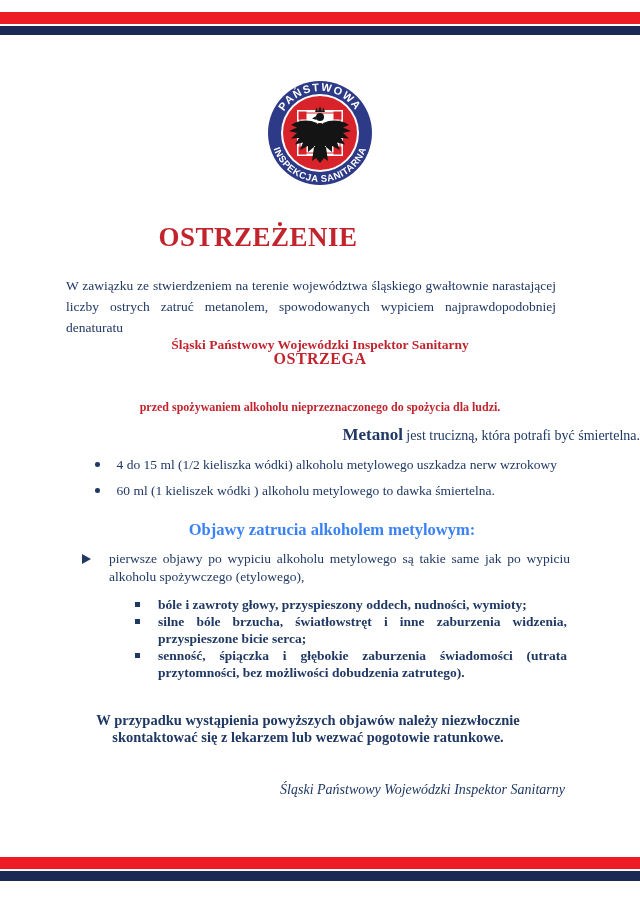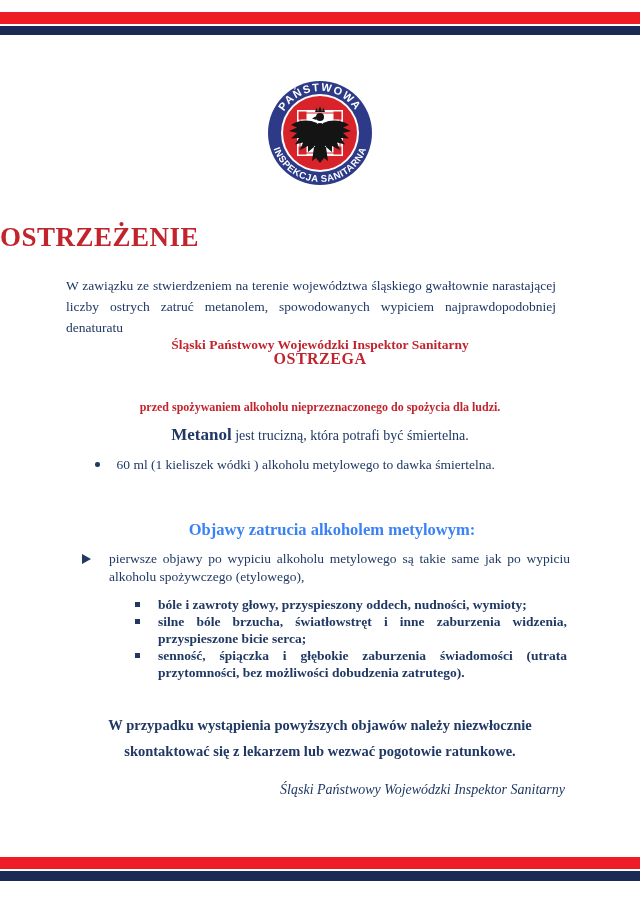--- a/index.html
+++ b/index.html
@@ -11,34 +11,34 @@
   .stripe.red{background:#EE1C25;}
   .stripe.navy{background:#1B2A55;}
   #stripe-top-red{top:12px;height:12px;}
   #stripe-top-navy{top:26px;height:9px;}
   #stripe-bottom-red{top:857px;height:12px;}
   #stripe-bottom-navy{top:871px;height:10px;}
 
   .logo-wrap{position:absolute;top:81px;left:268px;width:104px;height:104px;}
 
   .doc-title{
-    position:absolute;top:222px;left:0;width:516px;text-align:left;
+    position:absolute;top:222px;left:0;width:516px;text-align:center;
     font-size:27px;font-weight:bold;color:#C2242E;letter-spacing:.5px;
   }
   .intro{
     position:absolute;top:261px;left:66px;width:490px;
     font-size:13.5px;line-height:21px;text-align:justify;
   }
   .red-center{position:absolute;left:0;width:640px;text-align:center;color:#C2242E;font-weight:bold;}
   #authority-line{top:337px;font-size:13.5px;}
   #ostrzega-line{top:350px;font-size:16px;letter-spacing:.5px;}
   #warning-line{top:400px;font-size:12px;}
 
   .metanol-line{
-    position:absolute;top:425px;left:0;width:640px;text-align:center;font-size:14px;
+    position:absolute;top:425px;left:0;width:640px;text-align:right;font-size:14px;
   }
   .metanol-line b{font-size:17px;}
 
   ul.doc-list{list-style:none;margin:0;padding:0;}
   ul.doc-list li{display:flex;align-items:flex-start;}
   .li-text{flex:1;}
 
   #dose-list{position:absolute;top:456px;left:95px;width:475px;font-size:13.5px;line-height:17px;}
   #dose-list li{margin-bottom:9px;}
   .dot-marker{
@@ -58,22 +58,22 @@
     width:0;height:0;flex:none;margin:4px 18px 0 0;
     border-left:9px solid #1F3864;border-top:5.5px solid transparent;border-bottom:5.5px solid transparent;
   }
 
   #square-list{position:absolute;top:596px;left:135px;width:432px;font-size:13.5px;line-height:17px;}
   #square-list .li-text{text-align:justify;}
   #square-list li{margin-bottom:0;font-weight:bold;}
   .square-marker{width:5px;height:5px;background:#1F3864;margin:6px 18px 0 0;flex:none;}
 
   .emergency{
-    position:absolute;top:712px;left:75px;width:490px;text-align:center;
-    font-size:14.5px;font-weight:bold;line-height:26px;
+    position:absolute;top:712px;left:63px;width:490px;text-align:center;
+    font-size:14.5px;font-weight:bold;line-height:17px;
   }
   .signature{
     position:absolute;top:782px;left:75px;width:490px;text-align:right;
     font-style:italic;font-size:14px;
   }
   .logo-curved-text{font-family:"Liberation Sans","DejaVu Sans",sans-serif;font-weight:bold;fill:#ffffff;}
 </style>
 </head>
 <body>
 
@@ -123,20 +123,24 @@
   <div class="red-center" id="ostrzega-line">OSTRZEGA</div>
   <div class="red-center" id="warning-line">przed spożywaniem alkoholu nieprzeznaczonego do spożycia dla ludzi.</div>
 
   <div class="metanol-line">
     <b>Metanol</b><span> jest  trucizną,  która potrafi być śmiertelna.</span>
   </div>
 
   <ul class="doc-list" id="dose-list">
     <li>
       <span class="dot-marker"></span>
+      <span class="li-text">4 do 15 ml (1/2 kieliszka wódki) alkoholu metylowego uszkadza nerw wzrokowy</span>
+    </li>
+    <li>
+      <span class="dot-marker"></span>
       <span class="li-text">60 ml (1 kieliszek wódki ) alkoholu metylowego to dawka śmiertelna.</span>
     </li>
   </ul>
 
   <div class="section-heading">Objawy zatrucia alkoholem metylowym:</div>
 
   <ul class="doc-list" id="arrow-list">
     <li>
       <span class="arrow-marker"></span>
       <span class="li-text">pierwsze objawy po wypiciu alkoholu metylowego są takie same jak po wypiciu alkoholu spożywczego (etylowego),</span>

